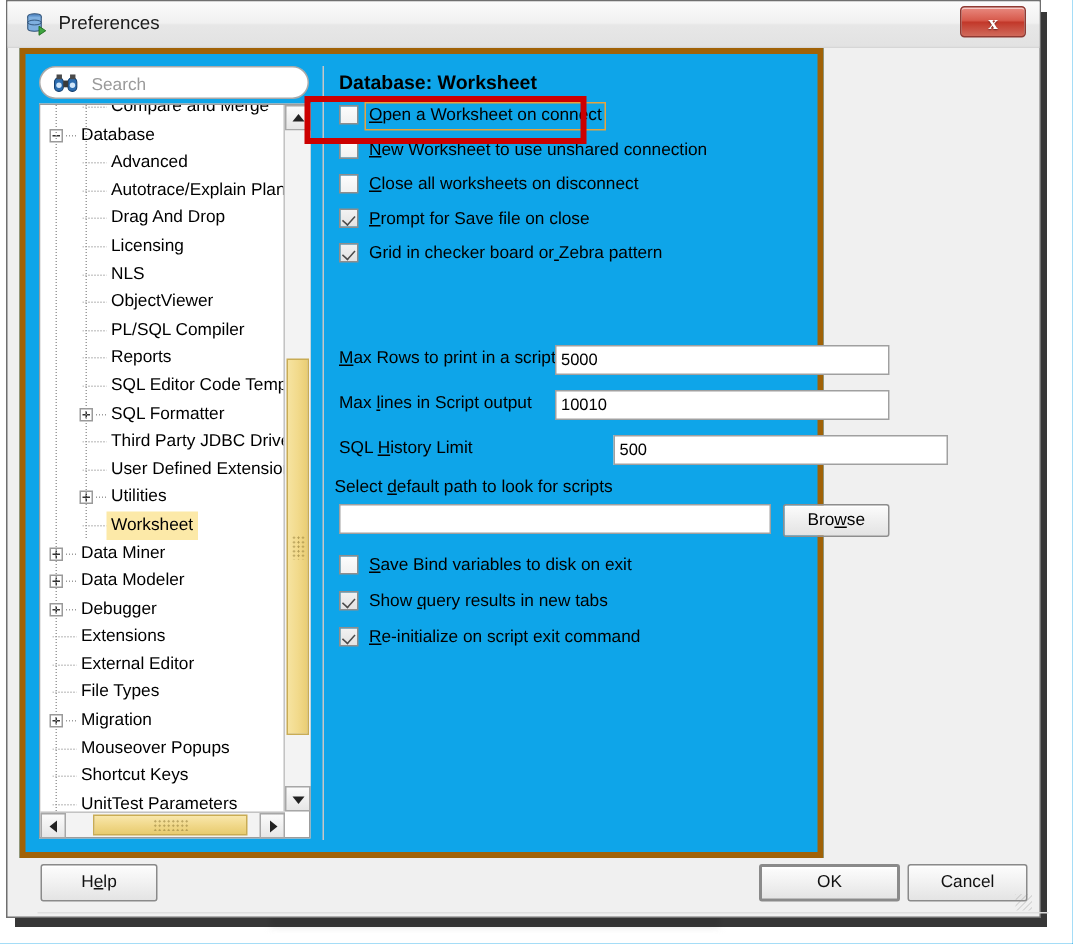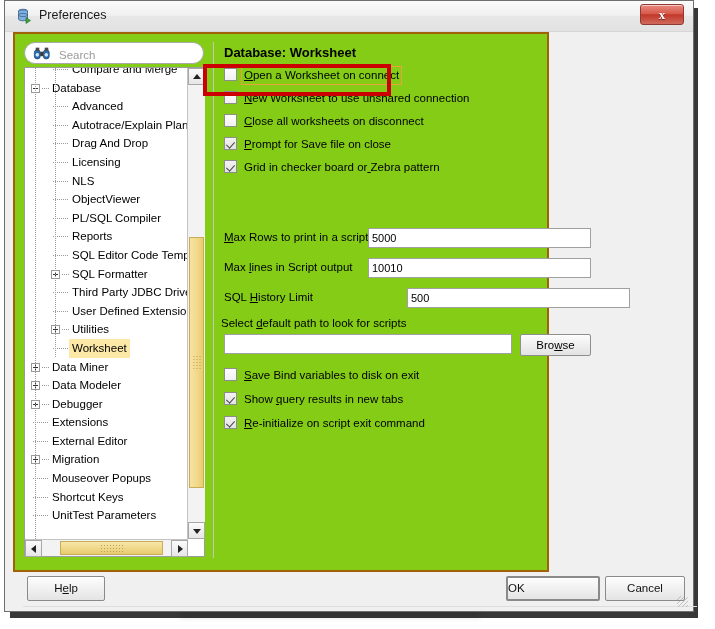--- a/index.html
+++ b/index.html
@@ -38,21 +38,21 @@
   #close-btn{position:absolute;right:9px;top:3px;width:44px;height:21px;border-radius:3px;
     border:1px solid #8f3a33;box-sizing:border-box;cursor:pointer;
     background:linear-gradient(180deg,#e98a80 0%,#d75a4c 45%,#c2382a 52%,#d06a5b 100%);
     box-shadow:inset 0 1px 0 rgba(255,255,255,.55);}
   #close-btn span{position:absolute;left:0;right:0;top:2px;text-align:center;color:#fff;
     font-size:13px;font-weight:bold;font-family:"Liberation Serif",serif;
     text-shadow:0 1px 1px rgba(0,0,0,.5);}
 
   
   #content{position:absolute;left:8px;top:31px;width:536px;height:540px;
-    background:#84cc16;border:2px solid #a16207;box-sizing:border-box;}
+    background:#0ea5e9;border:4px solid #a16207;box-sizing:border-box;}
 
   
   #search-box{position:absolute;left:9px;top:8px;width:180px;height:22px;
     background:#fff;border:1px solid #a9a9a9;border-radius:11px;box-sizing:border-box;cursor:text;}
   #search-icon{position:absolute;left:8px;top:3px;width:18px;height:15px;}
   #search-input{position:absolute;left:32px;top:3px;width:140px;height:16px;border:0;outline:0;
     background:transparent;font-family:inherit;font-size:11.5px;color:#111;}
   #search-input::placeholder{color:#9a9a9a;}
 
   #tree-wrap{position:absolute;left:9px;top:33px;width:181px;height:490px;
@@ -264,20 +264,24 @@
             </div>
             <div class="tnode">
               <i class="dots" style="left: 8px; width: 16px;"></i>
               <span class="lbl" style="left: 24px;">Extensions</span>
             </div>
             <div class="tnode">
               <i class="dots" style="left: 8px; width: 16px;"></i>
               <span class="lbl" style="left: 24px;">External Editor</span>
             </div>
             <div class="tnode">
+              <i class="dots" style="left: 8px; width: 16px;"></i>
+              <span class="lbl" style="left: 24px;">File Types</span>
+            </div>
+            <div class="tnode">
               <i class="exp plus" style="left: 6px;"></i>
               <i class="dots" style="left: 17px; width: 7px;"></i>
               <span class="lbl" style="left: 24px;">Migration</span>
             </div>
             <div class="tnode">
               <i class="dots" style="left: 8px; width: 16px;"></i>
               <span class="lbl" style="left: 24px;">Mouseover Popups</span>
             </div>
             <div class="tnode">
               <i class="dots" style="left: 8px; width: 16px;"></i>
@@ -386,21 +390,21 @@
         </div>
     </div>
 
     <div id="footer-line"></div>
   </div>
 
   <div class="btn" id="help-btn">
     <span style="display:block;text-align:center;line-height:23px;">H<span class="u">e</span>lp</span>
   </div>
   <div class="btn" id="ok-btn">
-    <span style="display:block;text-align:left;line-height:21px;">OK</span>
+    <span style="display:block;text-align:center;line-height:21px;">OK</span>
   </div>
   <div class="btn" id="cancel-btn">
     <span style="display:block;text-align:center;line-height:23px;">Cancel</span>
   </div>
 
   <div id="grip-corner"></div>
 </div>
 
 <div id="annot"></div>
 

